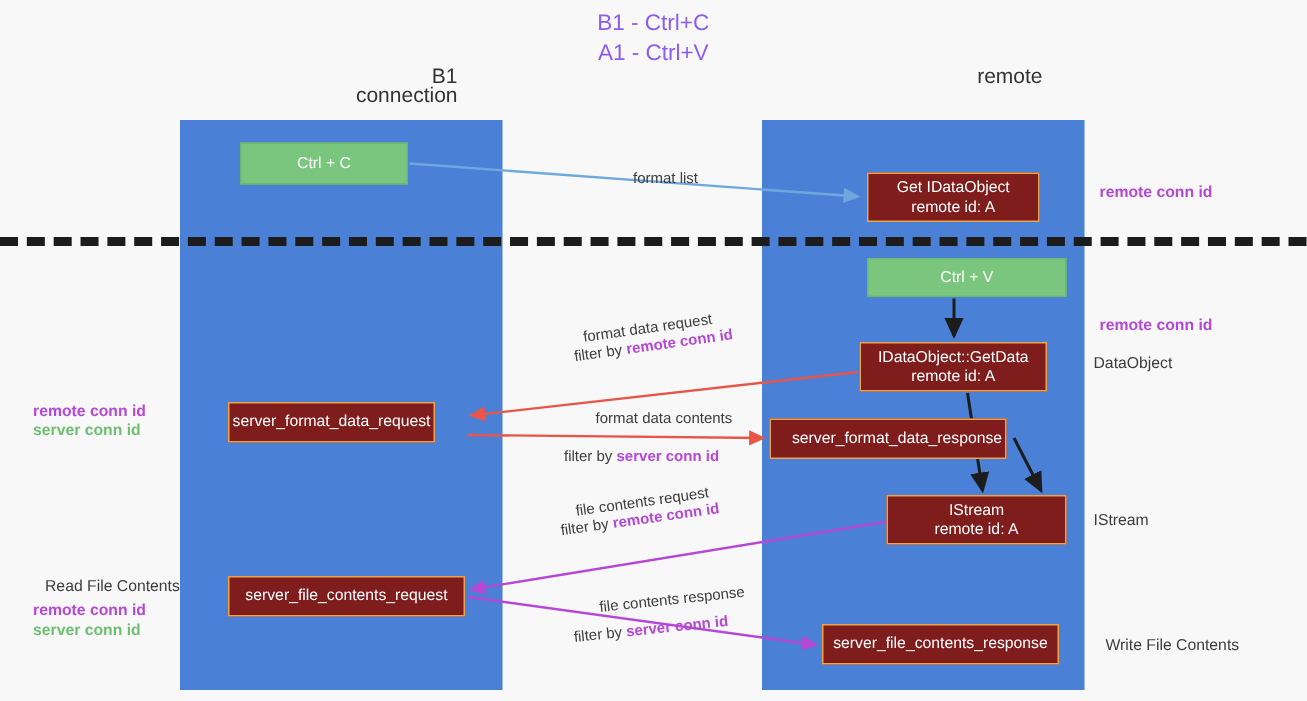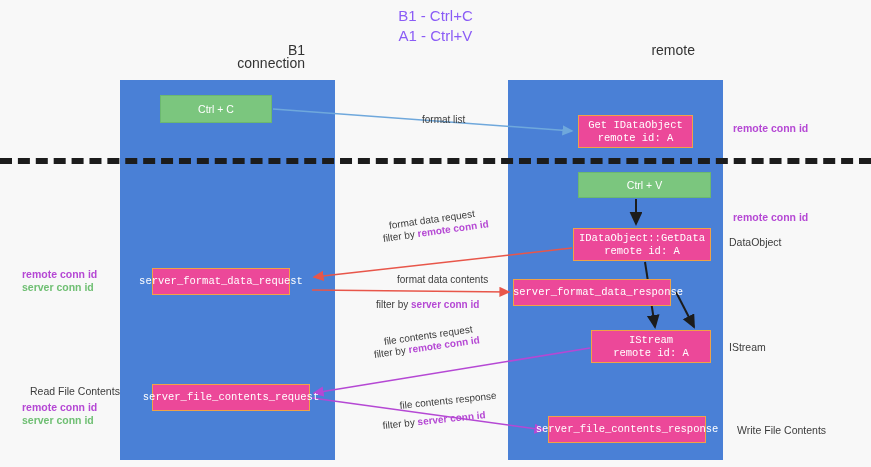--- a/index.html
+++ b/index.html
@@ -27,26 +27,26 @@
     text-align:center;font-size:15px;color:#8b5cf6;line-height:20px;
   }
 
   .node{
     position:absolute;box-sizing:border-box;
     display:flex;align-items:center;justify-content:center;
     text-align:center;color:#fff;font-size:10.5px;line-height:13px;
     padding:2px 4px;
   }
   .green{background:#7bc67e;border:1px solid #6cb870;}
-  .orange{background:#ec4899;border:1px solid #f0a246;font-family:Liberation Mono, monospace;}
+  .orange{background:#7f1d1d;border:1px solid #f0a246;}
 
   #n-ctrlc{left:160px;top:95px;width:112px;height:28px;}
   #n-getido{left:578px;top:115px;width:115px;height:33px;}
   #n-ctrlv{left:578px;top:172px;width:133px;height:26px;}
-  #n-getdata{left:573px;top:228px;width:138px;height:33px;}
+  #n-getdata{left:573px;top:228px;width:125px;height:33px;}
   #n-sfdreq{left:152px;top:268px;width:138px;height:27px;}
   #n-sfdres{left:513px;top:279px;width:158px;height:27px;padding-left:16px;}
   #n-istream{left:591px;top:330px;width:120px;height:33px;}
   #n-sfcreq{left:152px;top:384px;width:158px;height:27px;}
   #n-sfcres{left:548px;top:416px;width:158px;height:27px;}
 
   #dashline{
     position:absolute;left:0;top:158px;width:871px;height:0;
     border-top:6px dashed #1c1c1c;
   }

